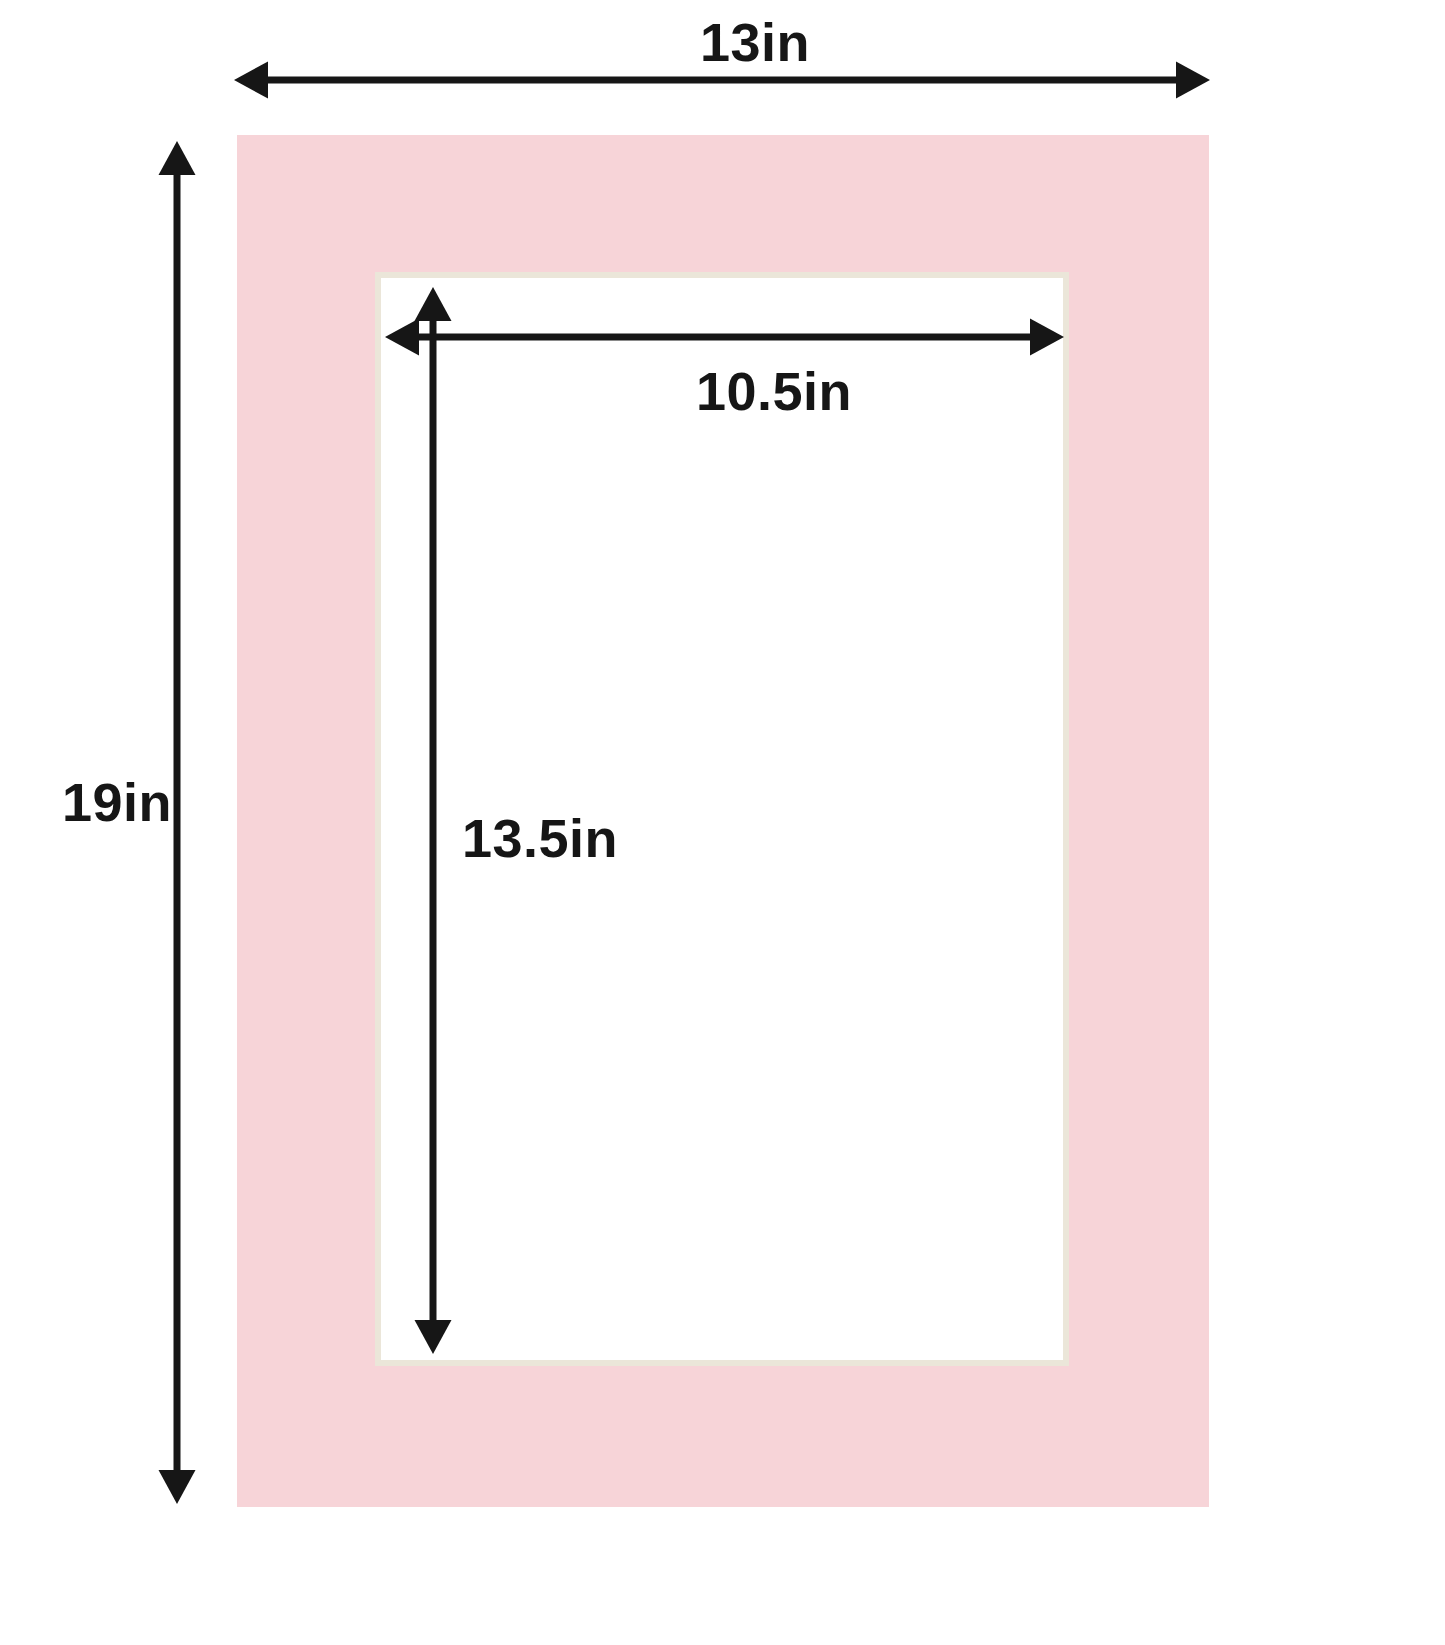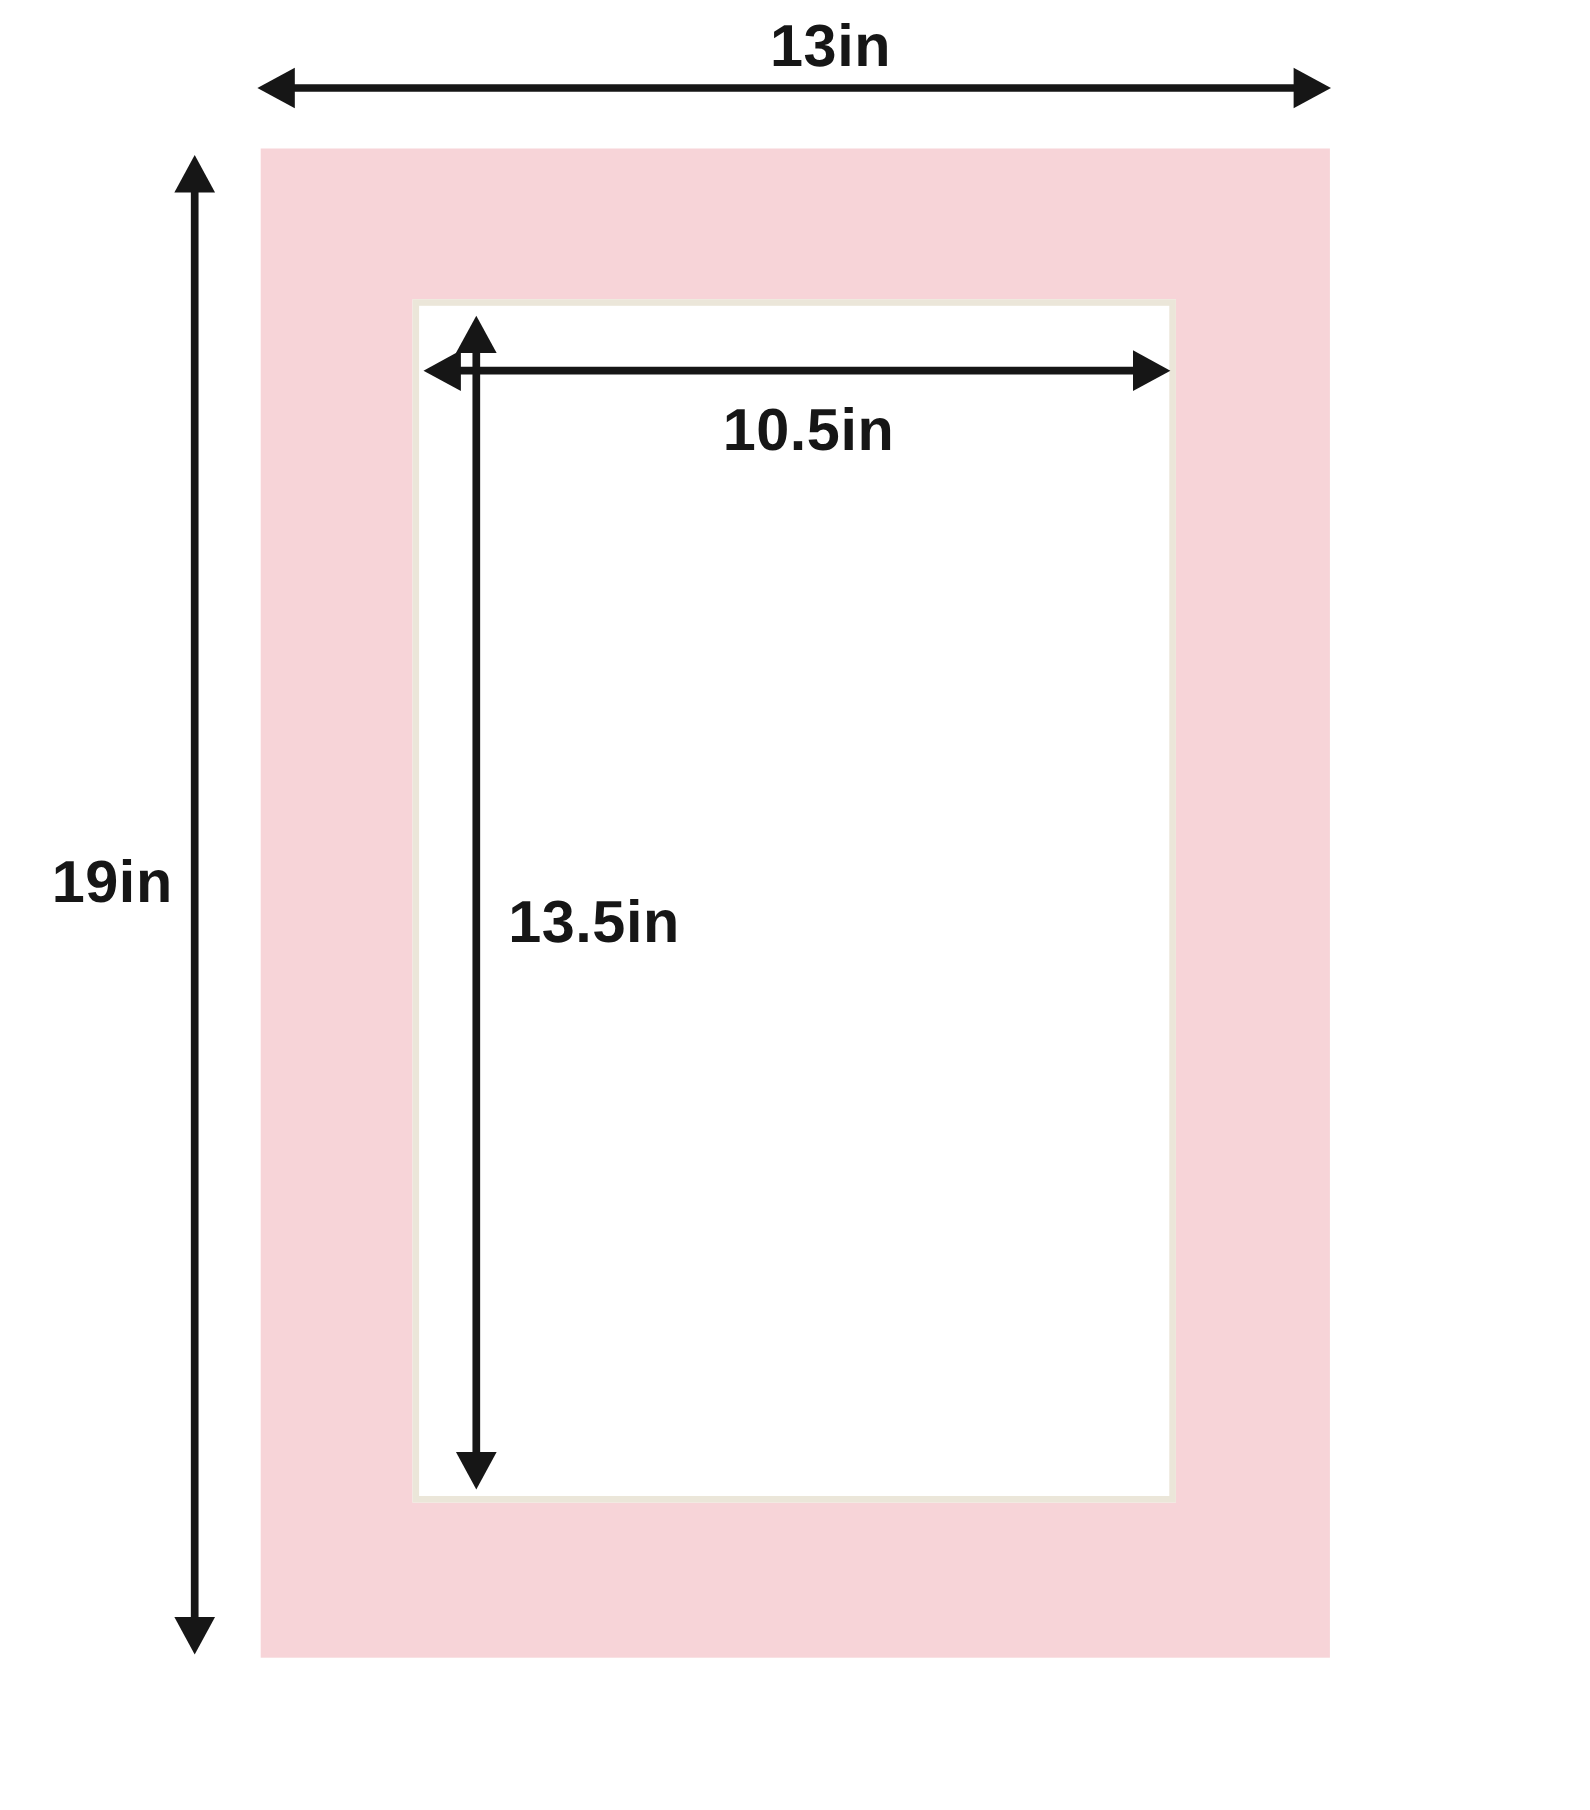--- a/index.html
+++ b/index.html
@@ -87,19 +87,19 @@
   <div class="arrow" style="left:413px; top:286px;">
     <svg width="40" height="1069" viewBox="0 0 40 1069">
       <line x1="20" y1="28" x2="20" y2="1041" stroke="currentColor" stroke-width="7"></line>
       <polygon points="20,1 1.5,35 38.5,35" fill="currentColor"></polygon>
       <polygon points="20,1068 1.5,1034 38.5,1034" fill="currentColor"></polygon>
     </svg>
   </div>
 
   <div class="dim-label" style="left:755px; top:42px;">13in</div>
 
-  <div class="dim-label" style="left:102px; top:802px;">19in</div>
+  <div class="dim-label" style="left:117px; top:802px;">19in</div>
 
-  <div class="dim-label" style="left:735px; top:391px;">10.5in</div>
+  <div class="dim-label" style="left:774px; top:391px;">10.5in</div>
 
   <div class="dim-label" style="left:540px; top:838px;">13.5in</div>
 
 </div>
 
 </body></html>

